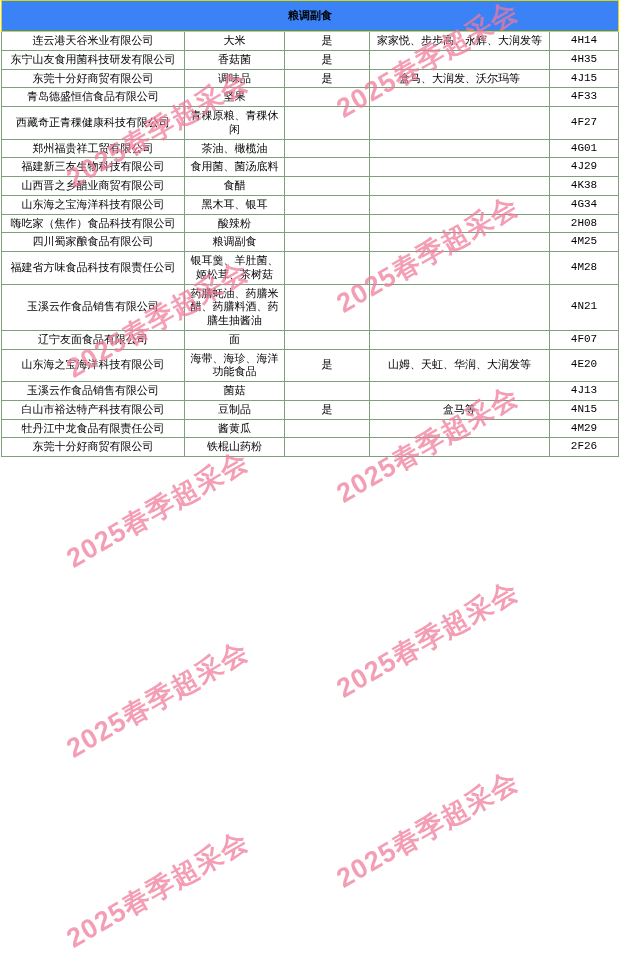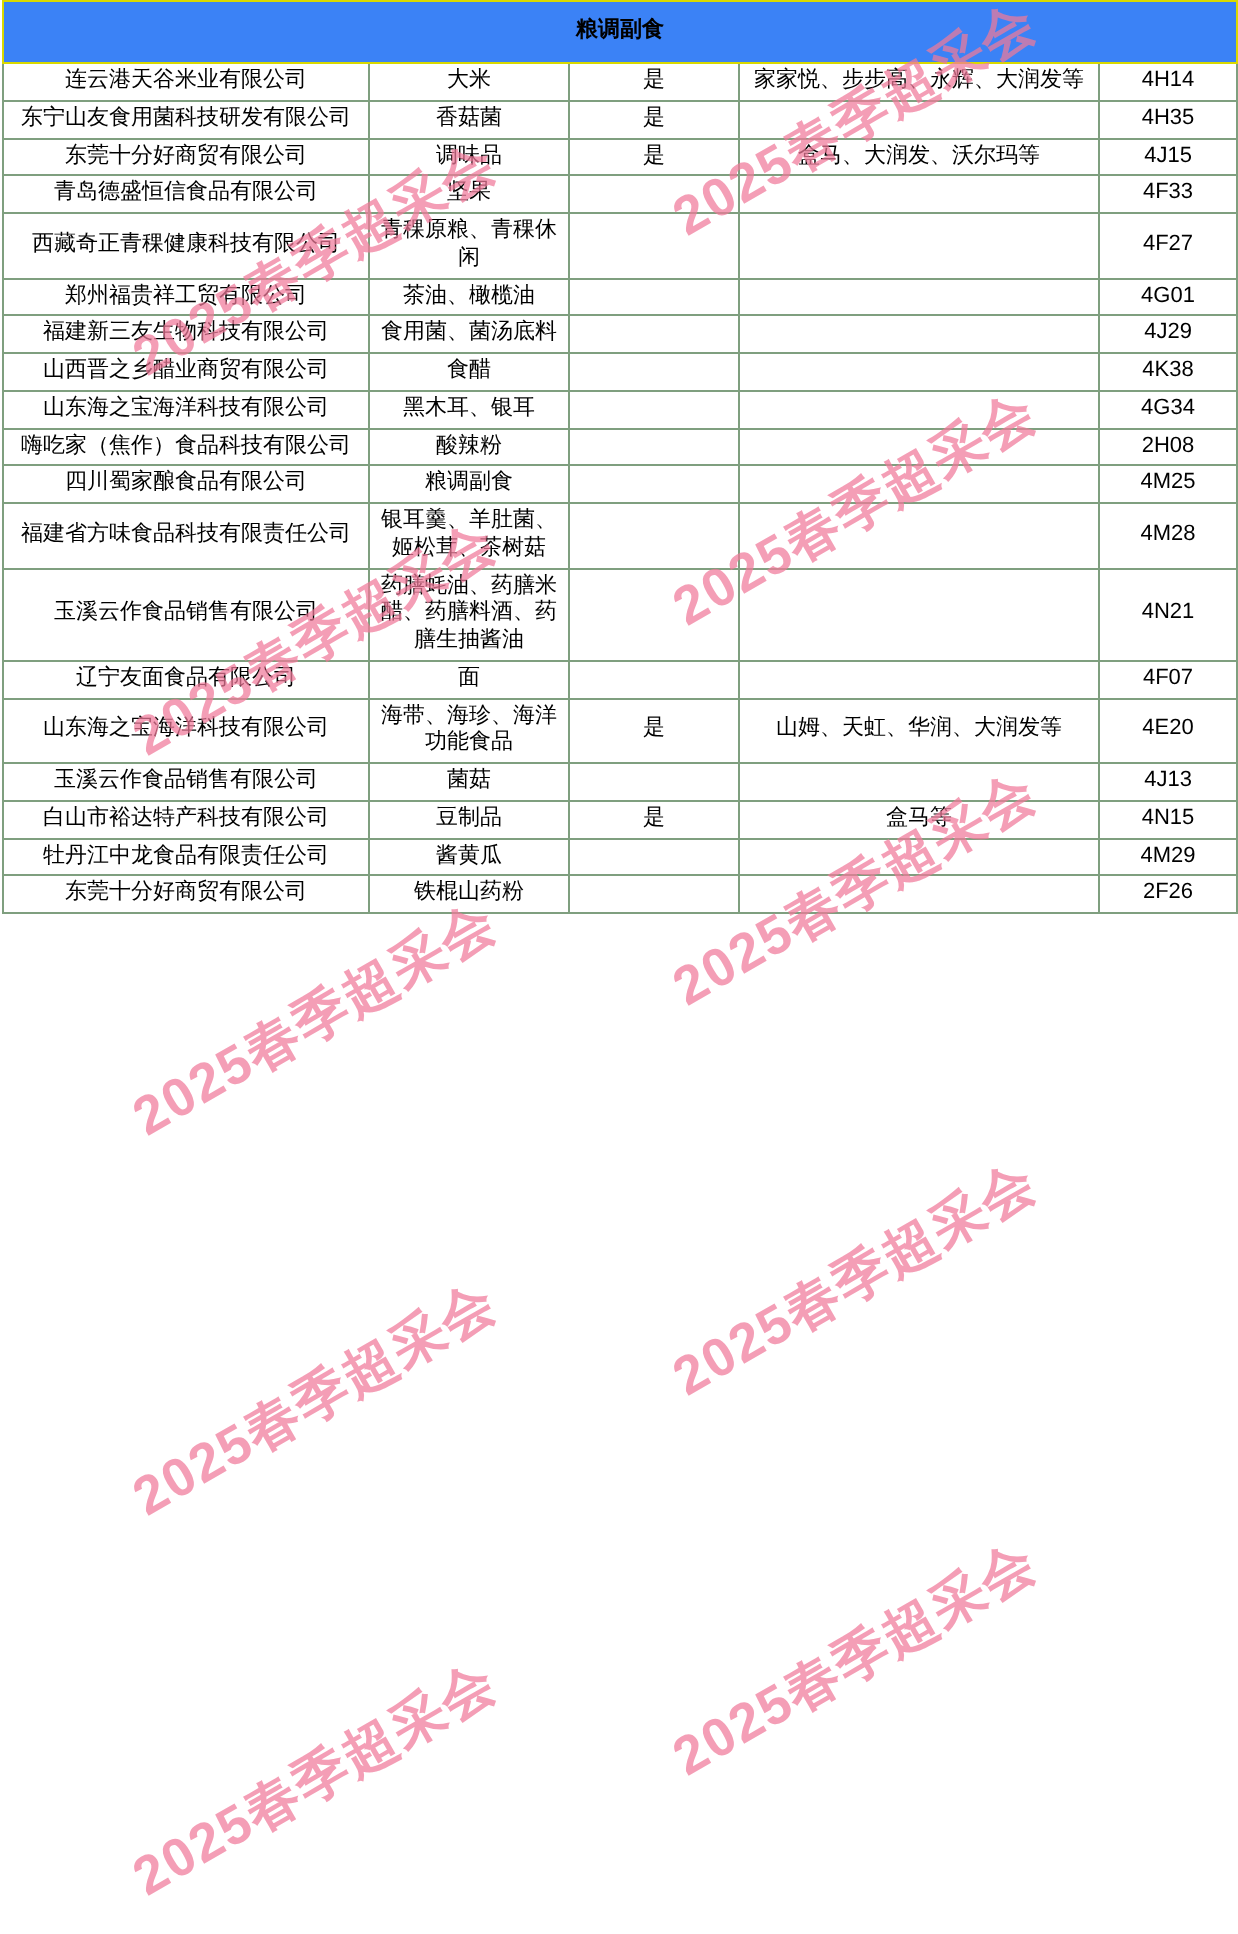--- a/index.html
+++ b/index.html
@@ -46,21 +46,21 @@
   col.c-company { width: 183px; }
   col.c-category { width: 100px; }
   col.c-flag { width: 85px; }
   col.c-buyers { width: 180px; }
   col.c-booth { width: 69px; }
 
   .company { font-size: 11px; }
   .category { font-size: 11px; }
   .flag { font-size: 11px; }
   .buyers { font-size: 11px; }
-  .booth { font-size: 11px; }
+  .booth { font-size: 11px; font-family: Liberation Mono, monospace; }
 
   
   .watermark-layer {
     position: absolute;
     left: 0; top: 0;
     width: 619px;
     height: 967px;
     pointer-events: none;
     overflow: hidden;
     z-index: 5;

